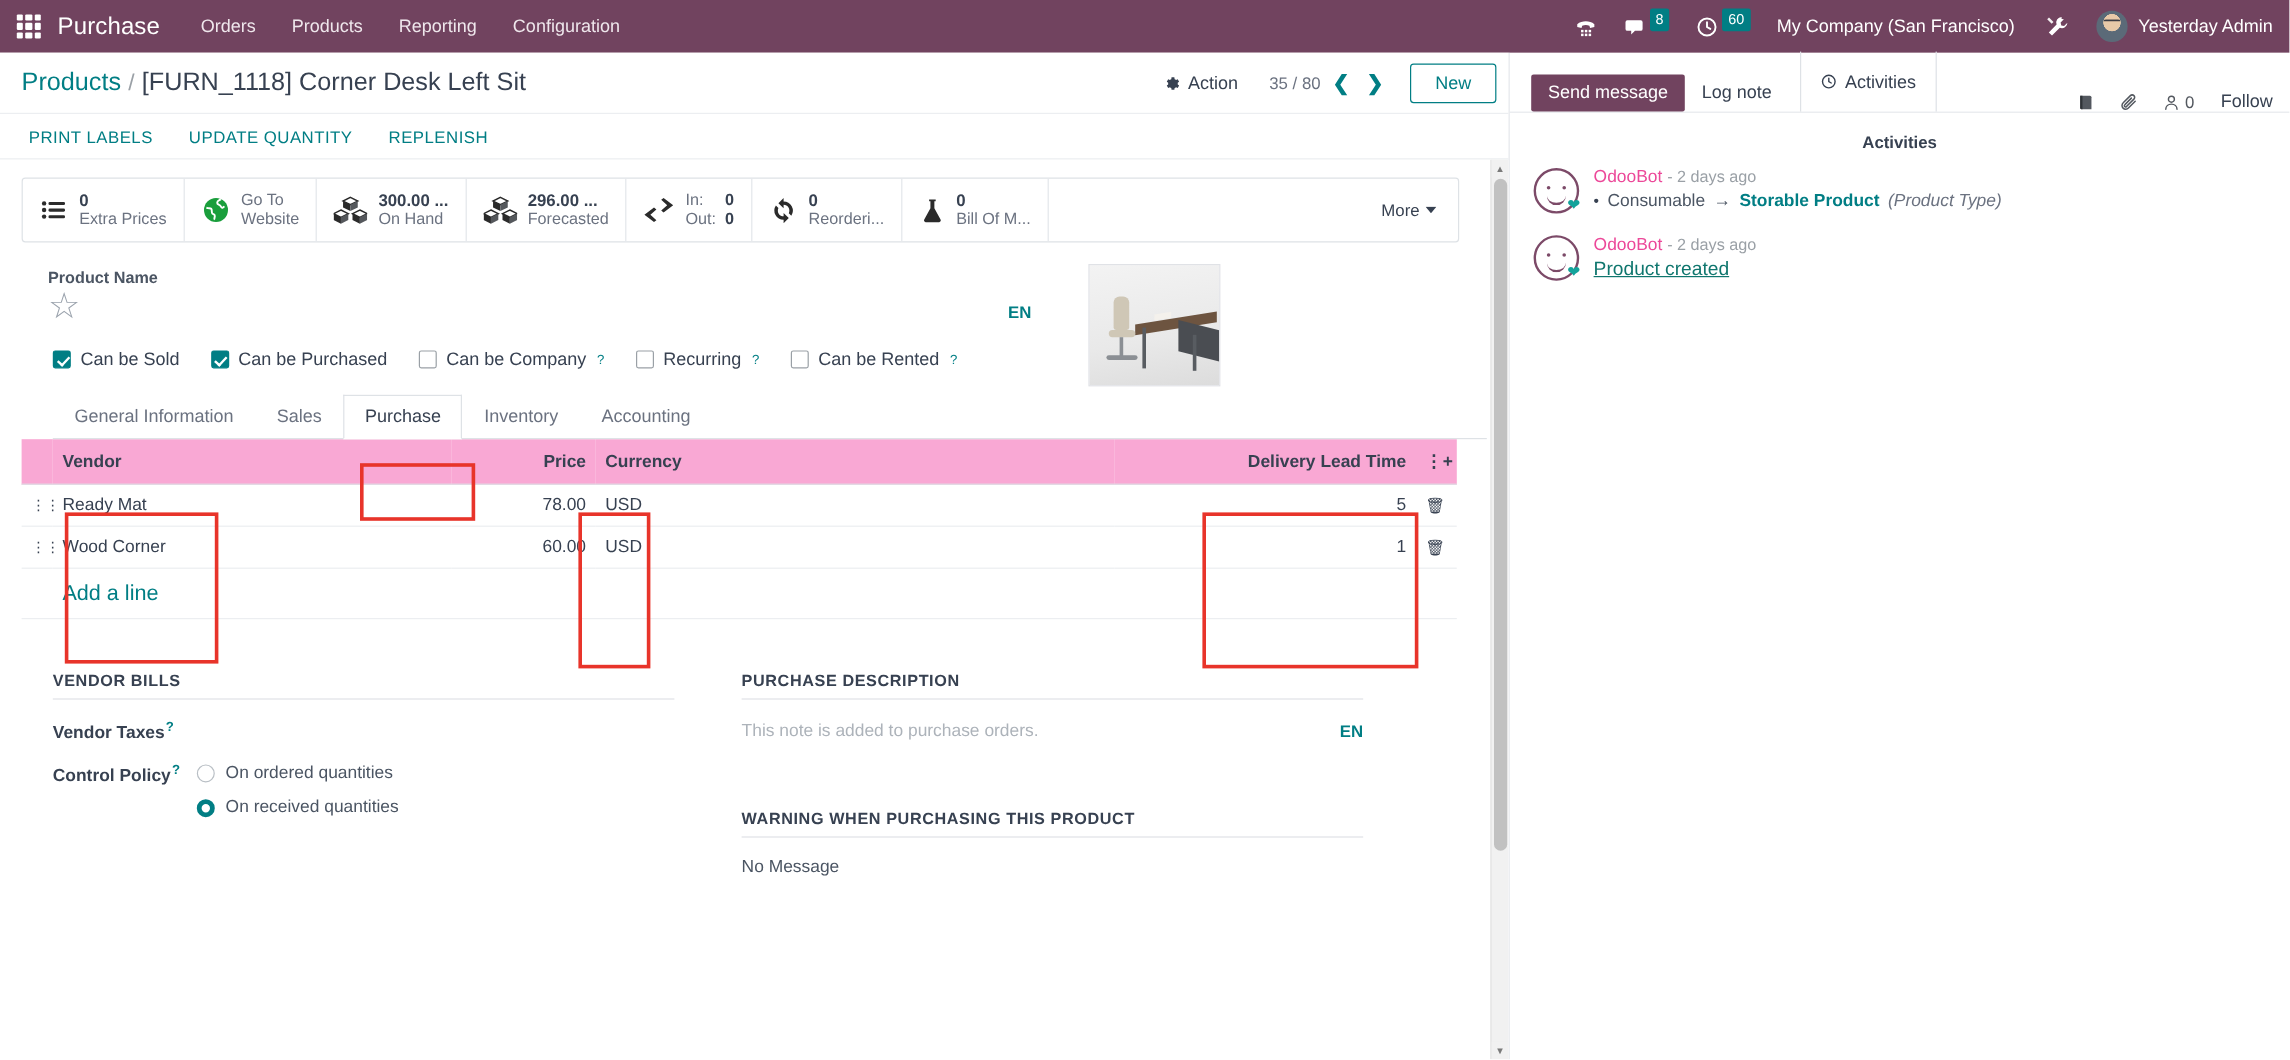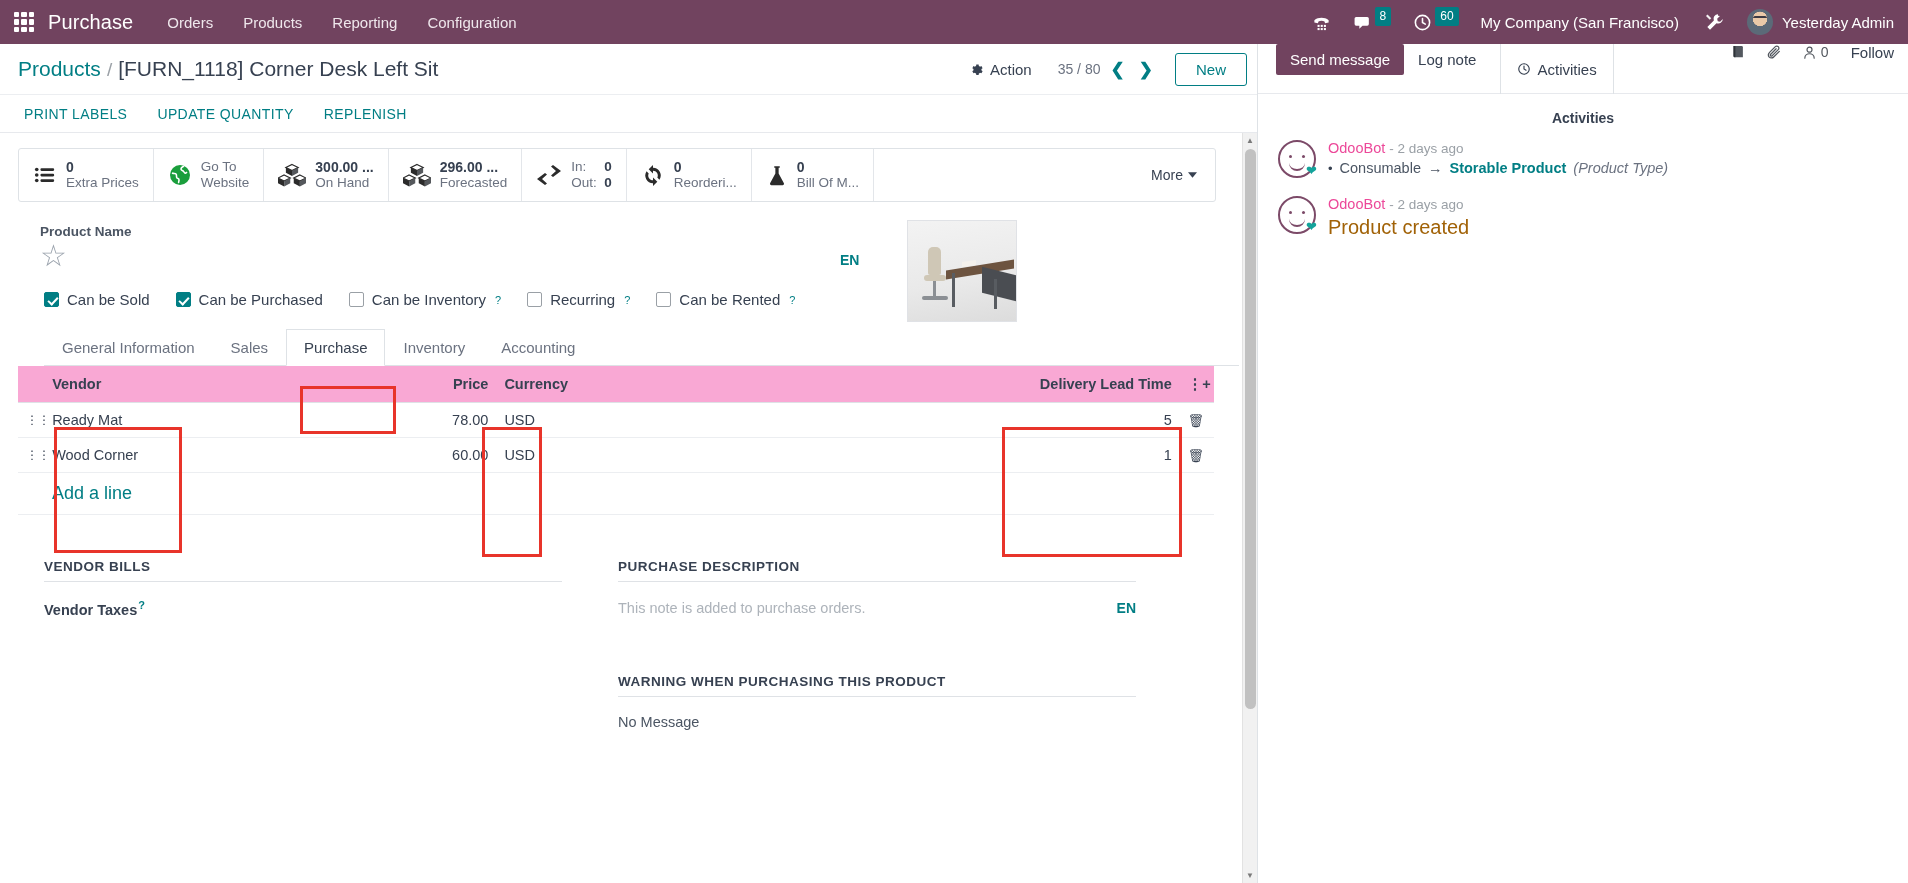--- a/index.html
+++ b/index.html
@@ -173,21 +173,21 @@
   
   .vscroll { position: absolute; right: 0; top: 0; bottom: 0; width: 15px; background: #f1f1f1;
     border-left: 1px solid #e2e2e2; }
   .vs-up, .vs-down { height: 15px; background: #f1f1f1; display: flex; align-items: center;
     justify-content: center; color: #7a7a7a; font-size: 8px; cursor: pointer; }
   .vs-thumb { position: absolute; top: 16px; left: 2px; width: 11px; height: 560px;
     background: #c1c1c1; border-radius: 6px; cursor: grab; }
   .vs-down { position: absolute; bottom: 0; left: 0; right: 0; }
 
   
-  .chatter-top { display: flex; align-items: flex-start; height: 50px; padding: 0 14px 0 18px;
+  .chatter-top { display: flex; align-items: flex-end; height: 50px; padding: 0 14px 0 18px;
     border-bottom: 1px solid #e7e9ed; }
   .ch-btn { font-size: 15px; padding: 7px 14px; cursor: pointer; border-radius: 2px;
     color: #374151; white-space: nowrap; }
   .ch-btn.primary { background: #71435f; color: #fff; }
   .ch-btn.bordered { border: 1px solid #dee2e6; border-top: none; border-bottom: none;
     height: 50px; display: flex; align-items: center; gap: 6px; border-radius: 0; padding: 0 16px; margin-left: 10px; }
   .ch-spacer { flex: 1; }
   .ch-icon { color: #53585f; cursor: pointer; margin-left: 20px; display: flex; align-items: center; gap: 4px; font-size: 14px; }
   .follow-btn { font-size: 15px; color: #374151; cursor: pointer; margin-left: 22px; }
 
@@ -204,21 +204,21 @@
   .msg-body { flex: 1; min-width: 0; }
   .msg-head { font-size: 14.5px; margin-bottom: 4px; }
   .msg-author { font-weight: normal; color: #ec4899; }
   .msg-time { color: #9aa0a6; font-size: 13.5px; }
   .msg-line { font-size: 14.5px; color: #4b5563; display: flex; align-items: baseline; gap: 7px; }
   .bullet { color: #374151; font-size: 13px; }
   .track-old { color: #4b5563; }
   .arrow { color: #4b5563; }
   .track-new { color: #017e84; font-weight: bold; }
   .track-field { color: #6b7280; font-style: italic; }
-  .msg-text { font-size: 20px; color: #a16207; }
+  .msg-text { font-size: 16px; color: #0f766e; text-decoration: underline; }
 
   
   .anno { position: absolute; border: 3px solid #e8342a; pointer-events: none; z-index: 50; }
 </style>
 </head>
 <body>
 
 <div class="app">
 
   <div class="navbar">
@@ -438,21 +438,21 @@
             <label class="cb-item">
               <span class="cbox on"></span>
               <span class="cb-lbl">Can be Sold</span>
             </label>
             <label class="cb-item">
               <span class="cbox on"></span>
               <span class="cb-lbl">Can be Purchased</span>
             </label>
             <label class="cb-item">
               <span class="cbox"></span>
-              <span class="cb-lbl">Can be Inventory</span>
+              <span class="cb-lbl">Can be Company</span>
               <span class="qm">?</span>
             </label>
             <label class="cb-item">
               <span class="cbox"></span>
               <span class="cb-lbl">Recurring</span>
               <span class="qm">?</span>
             </label>
             <label class="cb-item">
               <span class="cbox"></span>
               <span class="cb-lbl">Can be Rented</span>
@@ -516,20 +516,35 @@
 
           <div class="groups">
             <div class="grp">
               <div class="grp-title">VENDOR BILLS</div>
               <div class="frow">
                 <div class="flabel">
                   <span>Vendor Taxes</span><span class="qm">?</span>
                 </div>
                 <div class="fval"></div>
               </div>
+              <div class="frow">
+                <div class="flabel">
+                  <span>Control Policy</span><span class="qm">?</span>
+                </div>
+                <div class="radio-stack">
+                  <label class="radio-item">
+                    <span class="radio"></span>
+                    <span class="radio-lbl">On ordered quantities</span>
+                  </label>
+                  <label class="radio-item">
+                    <span class="radio on"></span>
+                    <span class="radio-lbl">On received quantities</span>
+                  </label>
+                </div>
+              </div>
             </div>
 
             <div class="grp">
               <div class="grp-title">PURCHASE DESCRIPTION</div>
               <div class="note-row">
                 <span class="note-ph">This note is added to purchase orders.</span>
                 <span class="en-badge">EN</span>
               </div>
               <div class="note-gap"></div>
               <div class="grp-title">WARNING WHEN PURCHASING THIS PRODUCT</div>

